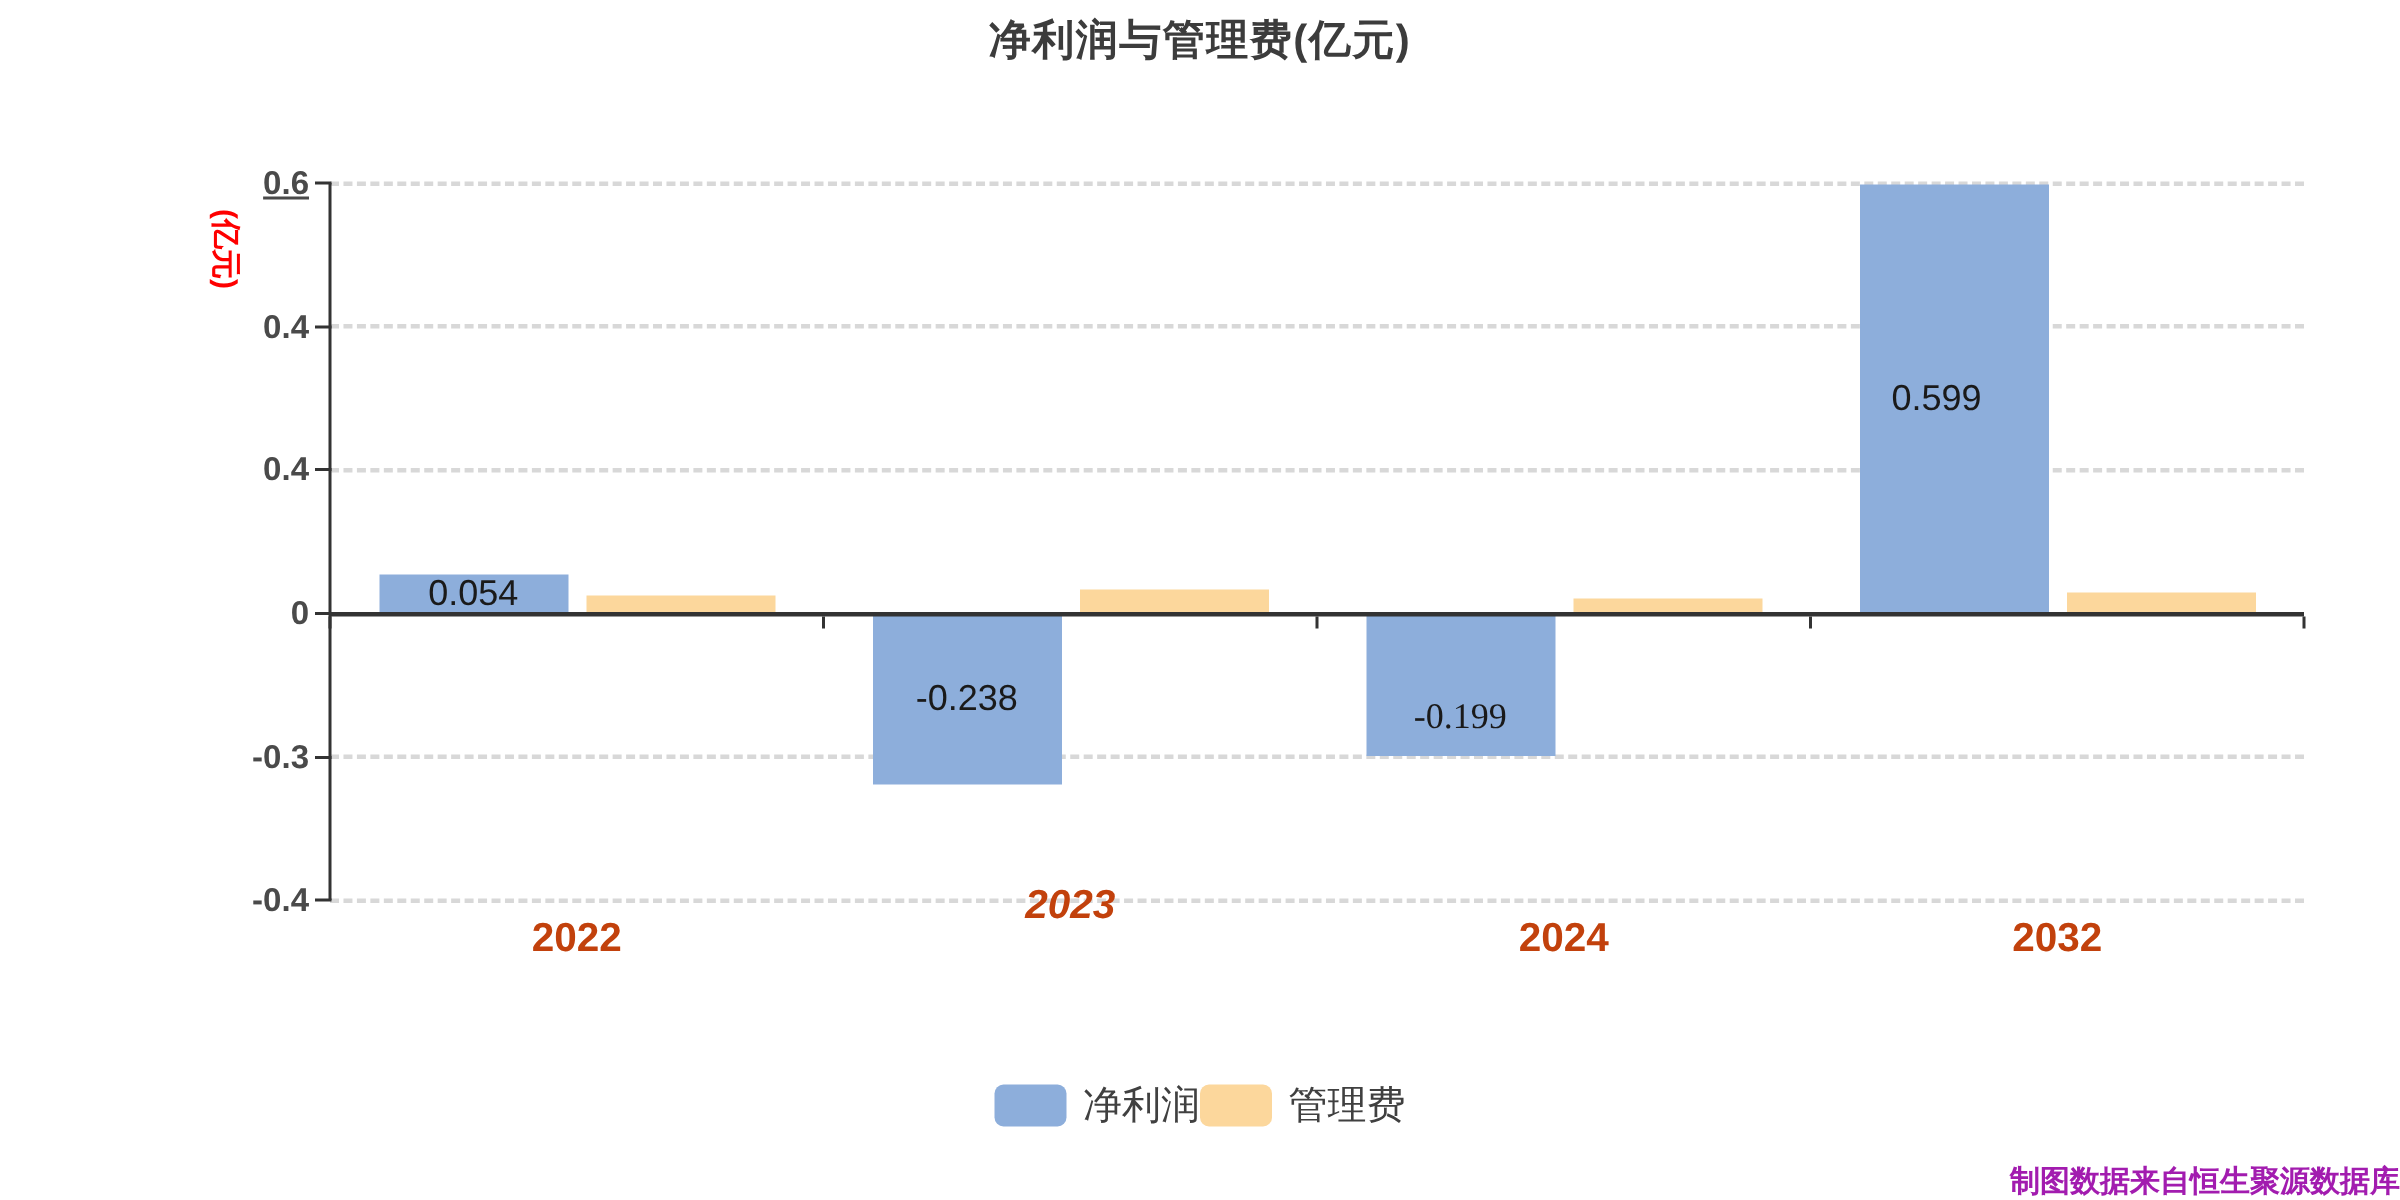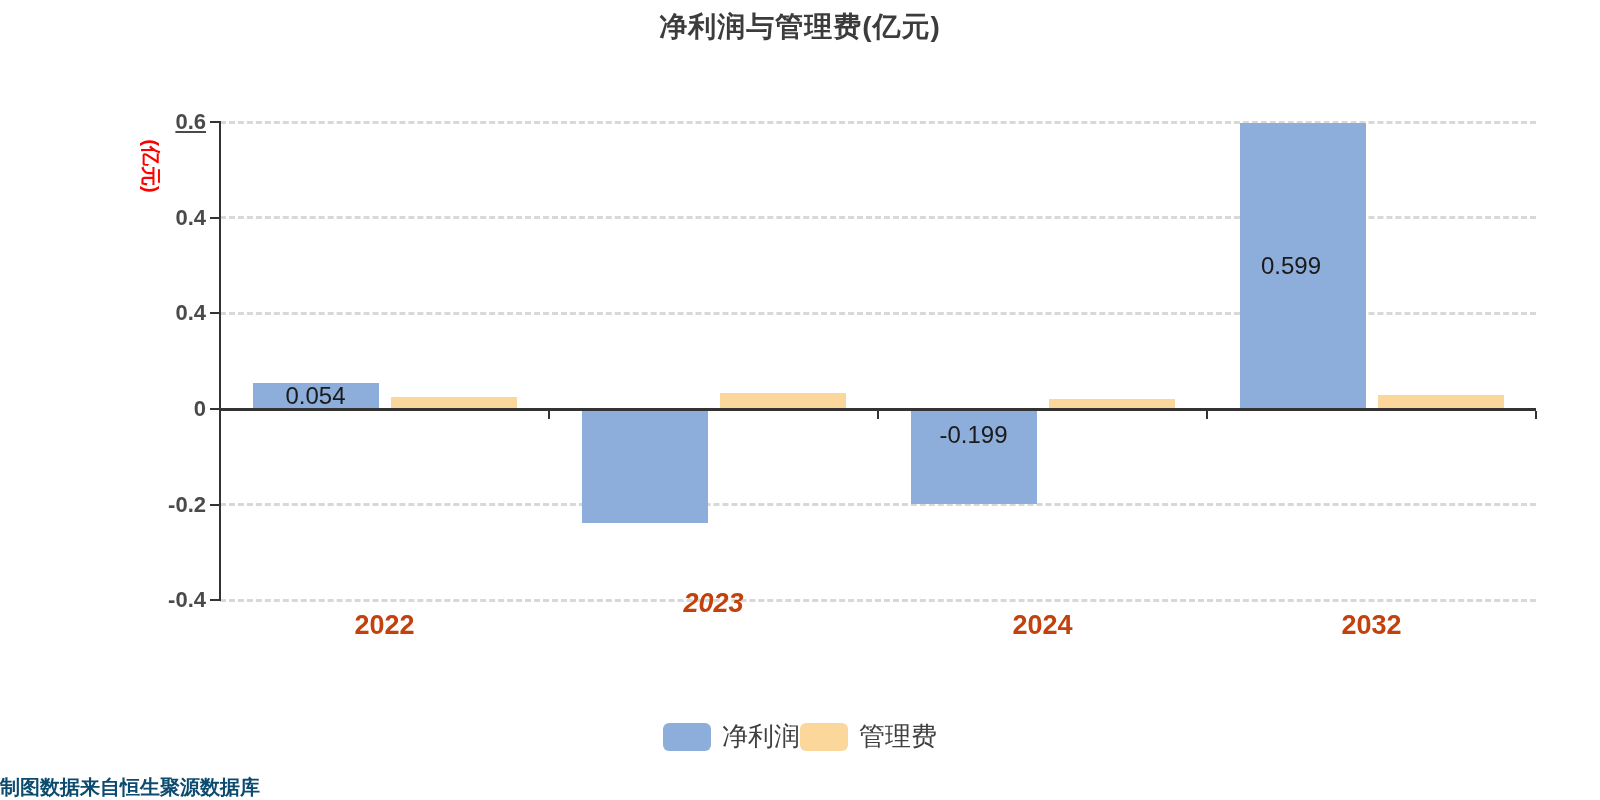--- a/index.html
+++ b/index.html
@@ -37,22 +37,22 @@
     font-size:24px;color:#1a1a1a;white-space:nowrap;
   }
   .legend{
     position:absolute;left:0;top:719px;width:1600px;display:flex;
     justify-content:center;align-items:center;
   }
   .legend-item{display:flex;align-items:center;gap:11px;}
   .legend-swatch{width:48px;height:28px;border-radius:6px;}
   .legend-label{font-size:26px;color:#404040;}
   .source-note{
-    position:absolute;left:0;top:774px;width:1600px;text-align:left;
-    font-size:20px;font-weight:700;color:#0c4a6e;
+    position:absolute;left:0;top:774px;width:1600px;text-align:right;
+    font-size:20px;font-weight:700;color:#a21caf;
   }
 </style>
 </head>
 <body>
 
 <div class="screen">
 
   <div class="chart-title">净利润与管理费(亿元)</div>
 
   <div class="y-axis-name">(亿元)</div>
@@ -64,32 +64,33 @@
       <div class="gridline" style="left: 220px; top: 216.3px; width: 1316px;"></div>
       <div class="y-tick" style="left: 210px; top: 216.8px;"></div>
       <div class="y-tick-label" style="left: 136px; top: 206.8px;">0.4</div>
       <div class="gridline" style="left: 220px; top: 311.9px; width: 1316px;"></div>
       <div class="y-tick" style="left: 210px; top: 312.4px;"></div>
       <div class="y-tick-label" style="left: 136px; top: 302.4px;">0.4</div>
       <div class="y-tick" style="left: 210px; top: 408px;"></div>
       <div class="y-tick-label" style="left: 136px; top: 398px;">0</div>
       <div class="gridline" style="left: 220px; top: 503.1px; width: 1316px;"></div>
       <div class="y-tick" style="left: 210px; top: 503.6px;"></div>
-      <div class="y-tick-label" style="left: 136px; top: 493.6px;">-0.2</div>
+      <div class="y-tick-label" style="left: 136px; top: 493.6px;">-0.3</div>
       <div class="gridline" style="left: 220px; top: 598.7px; width: 1316px;"></div>
       <div class="y-tick" style="left: 210px; top: 599.2px;"></div>
       <div class="y-tick-label" style="left: 136px; top: 589.2px;">-0.4</div>
       <div class="y-axis-line" style="left: 219px; top: 122.2px; height: 478px;"></div>
       <div class="bar" style="left: 252.5px; top: 383.188px; width: 126px; height: 25.812px; background: rgb(141, 174, 219);"></div>
       <div class="bar-label" style="left: 252.5px; top: 383.188px; width: 126px; height: 25.812px;">0.054</div>
       <div class="bar" style="left: 390.5px; top: 396.572px; width: 126px; height: 12.428px; background: rgb(252, 215, 156);"></div>
       <div class="bar" style="left: 581.5px; top: 409px; width: 126px; height: 113.764px; background: rgb(141, 174, 219);"></div>
+      <div class="bar-label" style="left: 581.5px; top: 409px; width: 126px; height: 113.764px;">-0.238</div>
       <div class="bar" style="left: 719.5px; top: 393.226px; width: 126px; height: 15.774px; background: rgb(252, 215, 156);"></div>
       <div class="bar" style="left: 910.5px; top: 409px; width: 126px; height: 95.122px; background: rgb(141, 174, 219);"></div>
-      <div class="bar-label" style="left: 910.5px; top: 387px; width: 126px; height: 95.122px;">-0.199</div>
+      <div class="bar-label" style="left: 910.5px; top: 431px; width: 126px; height: 95.122px; font-family: Liberation Serif, serif;">-0.199</div>
       <div class="bar" style="left: 1048.5px; top: 398.962px; width: 126px; height: 10.038px; background: rgb(252, 215, 156);"></div>
       <div class="bar" style="left: 1239.5px; top: 122.678px; width: 126px; height: 286.322px; background: rgb(141, 174, 219);"></div>
       <div class="bar-label" style="left: 1228px; top: 122.678px; width: 126px; height: 286.322px;">0.599</div>
       <div class="bar" style="left: 1377.5px; top: 395.138px; width: 126px; height: 13.862px; background: rgb(252, 215, 156);"></div>
       <div class="zero-line" style="left: 220px; top: 407.5px; width: 1316px;"></div>
       <div class="x-tick" style="left: 219px; top: 410.5px;"></div>
       <div class="x-tick" style="left: 548px; top: 410.5px;"></div>
       <div class="x-tick" style="left: 877px; top: 410.5px;"></div>
       <div class="x-tick" style="left: 1206px; top: 410.5px;"></div>
       <div class="x-tick" style="left: 1535px; top: 410.5px;"></div>

